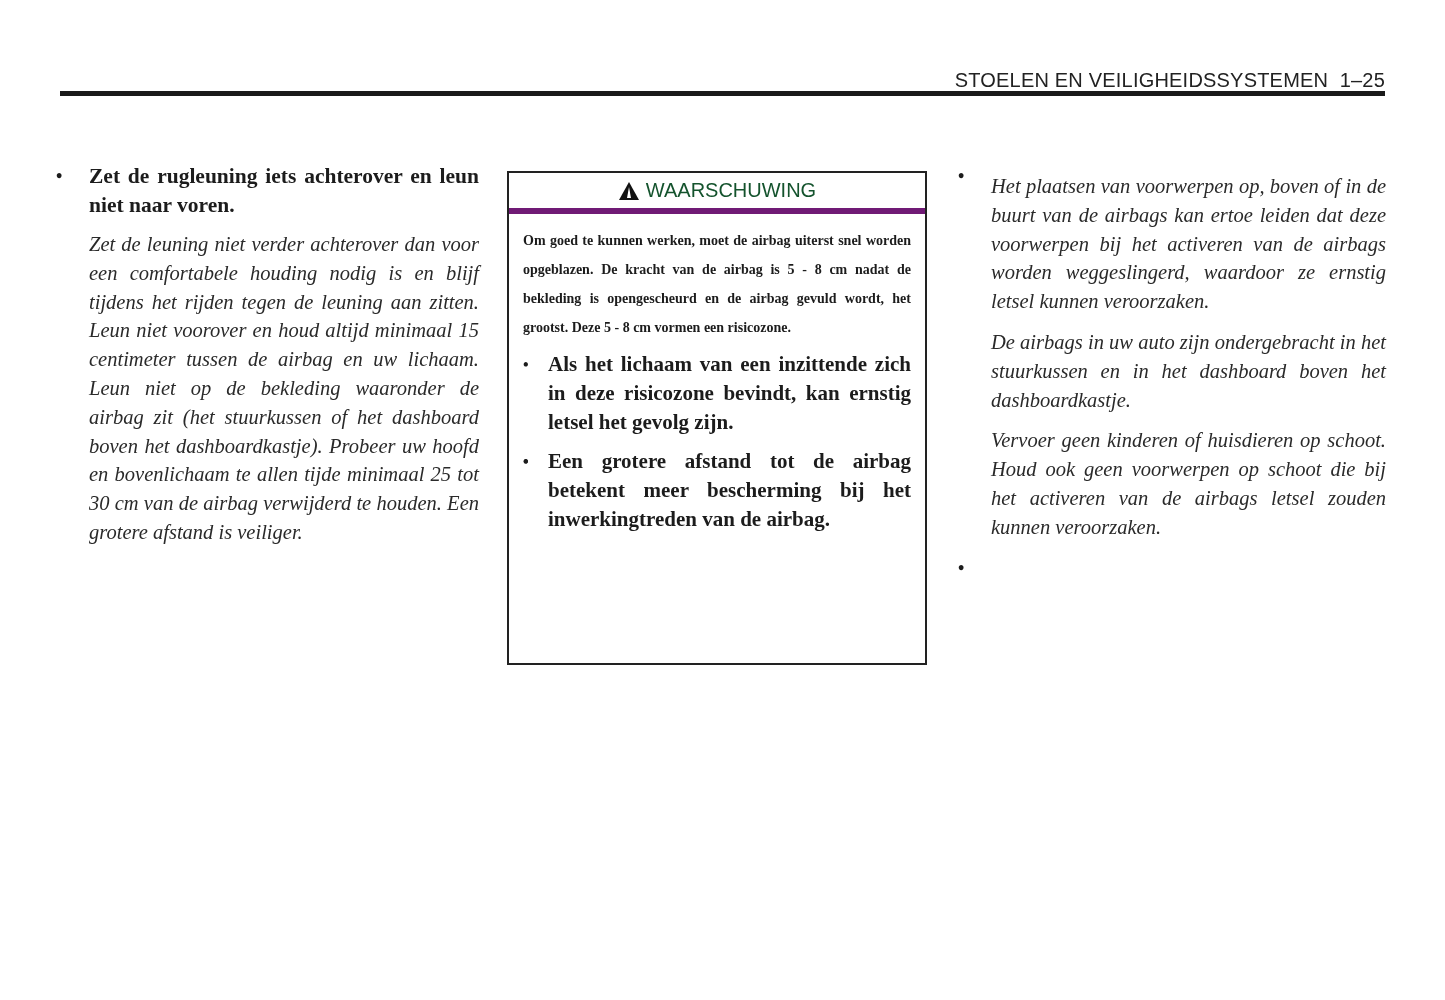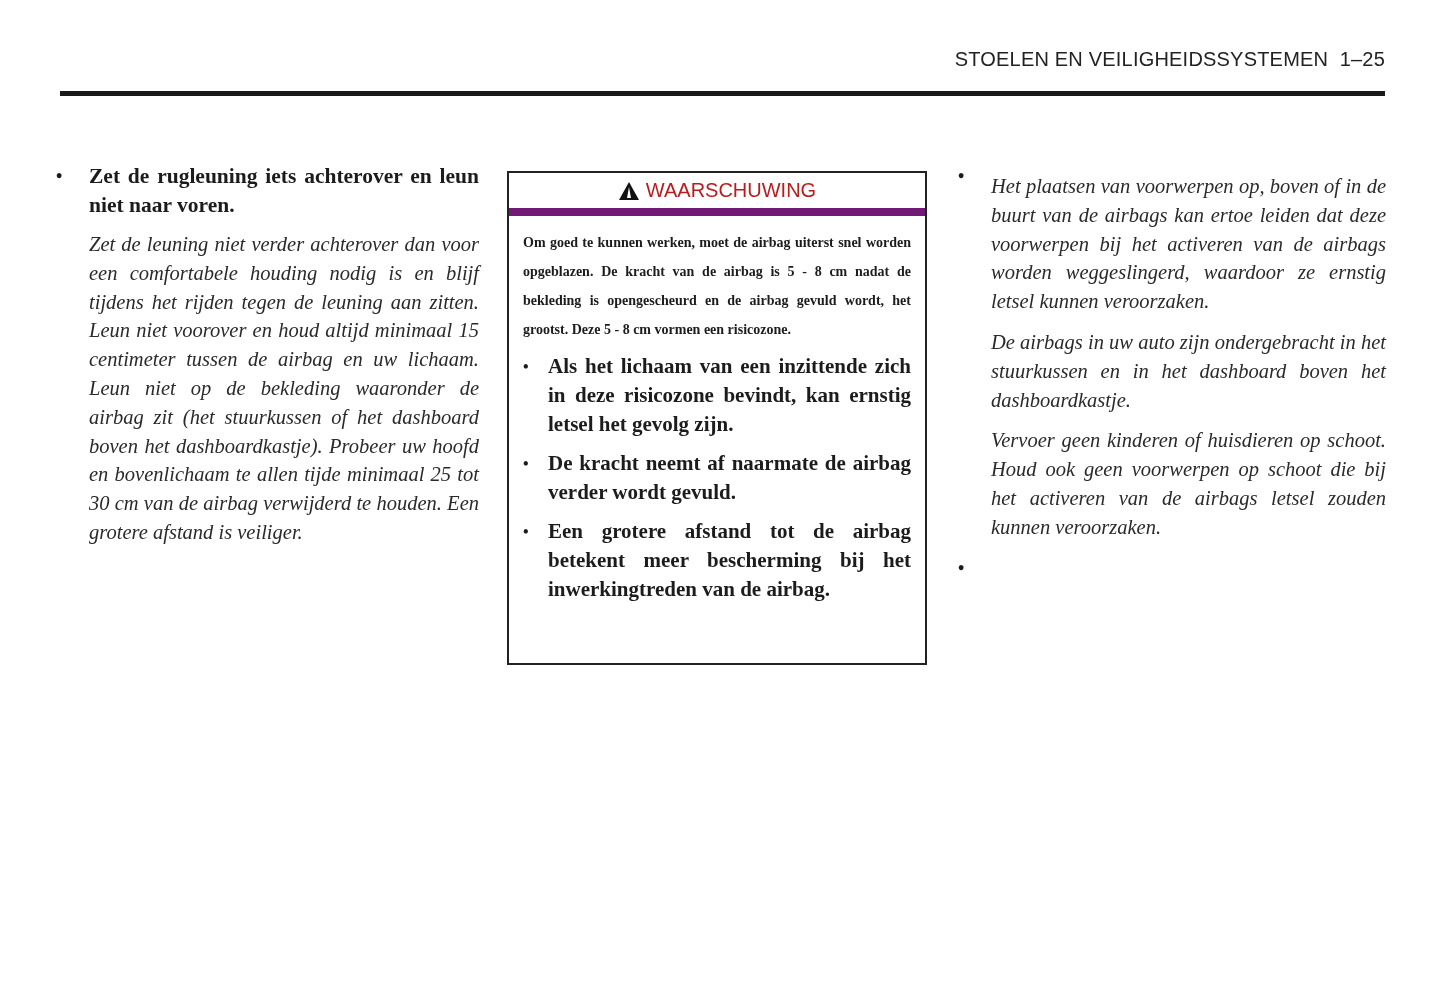--- a/index.html
+++ b/index.html
@@ -1,18 +1,18 @@
 <!DOCTYPE html>
 <html><head>
 <meta charset="utf-8">
 <style>
   html, body { margin: 0; padding: 0; background: #ffffff; }
   body { width: 1445px; height: 1000px; position: relative; overflow: hidden; color: #1c1c1c; }
   .header-title {
-    position: absolute; right: 60px; top: 48px;
+    position: absolute; right: 60px; top: 69px;
     font-family: "Liberation Sans", sans-serif; font-size: 20px; letter-spacing: 0.2px;
     color: #222;
   }
   .header-rule {
     position: absolute; left: 60px; top: 91px; width: 1325px; height: 5px; background: #1a1a1a;
   }
   .col { position: absolute; font-family: "Liberation Serif", serif; }
   .col-left { left: 56px; top: 162px; width: 423px; }
   .col-right { left: 958px; top: 162px; width: 428px; }
   .bullet-head {
@@ -24,22 +24,22 @@
     position: absolute; left: 0; top: 0; font-size: 18px; line-height: 29px;
   }
   .para {
     margin: 0 0 12px 33px; font-size: 20.5px; line-height: 28.8px; text-align: justify; color: #2a2a2a; font-style: italic;
   }
   .warn-box {
     position: absolute; left: 507px; top: 171px; width: 420px; height: 494px;
     border: 2px solid #222; box-sizing: border-box; font-family: "Liberation Serif", serif;
   }
   .warn-head {
-    height: 35px; border-bottom: 8px solid #701a75; display: flex; align-items: center; justify-content: center;
-    font-family: "Liberation Sans", sans-serif; font-size: 20px; color: #b91c1c;
+    height: 35px; border-bottom: 6px solid #701a75; display: flex; align-items: center; justify-content: center;
+    font-family: "Liberation Sans", sans-serif; font-size: 20px; color: #14532d;
   }
   .warn-head svg { margin-right: 6px; }
   .warn-body { padding: 12px 14px 0 14px; }
   .warn-intro { font-weight: bold; font-size: 14px; line-height: 29px; text-align: justify; margin: 0 0 8px 0; }
   .warn-item { position: relative; padding-left: 25px; font-weight: bold; font-size: 21px; line-height: 29px; text-align: justify; margin: 0 0 10px 0; }
   .warn-item .dot { position: absolute; left: 0; top: 0; font-size: 16px; }
 </style>
 </head>
 <body>
 
@@ -65,21 +65,20 @@
     <span>WAARSCHUWING</span>
   </div>
   <div class="warn-body">
     <p class="warn-intro">Om goed te kunnen werken, moet de airbag uiterst snel worden opgeblazen. De kracht van de airbag is 5 - 8 cm nadat de bekleding is opengescheurd en de airbag gevuld wordt, het grootst. Deze 5 - 8 cm vormen een risicozone.</p>
     <div class="warn-item">
       <span class="dot">•</span>
       <span>Als het lichaam van een inzittende zich in deze risicozone bevindt, kan ernstig letsel het gevolg zijn.</span>
     </div>
     <div class="warn-item">
       <span class="dot">•</span>
-      <span>De kracht neemt af naarmate de airbag verder wordt gevuld.</span>
     </div>
     <div class="warn-item">
       <span class="dot">•</span>
       <span>Een grotere afstand tot de airbag betekent meer bescherming bij het inwerkingtreden van de airbag.</span>
     </div>
   </div>
 </div>
 
 <div class="col col-right">
   <div class="bullet-head">

